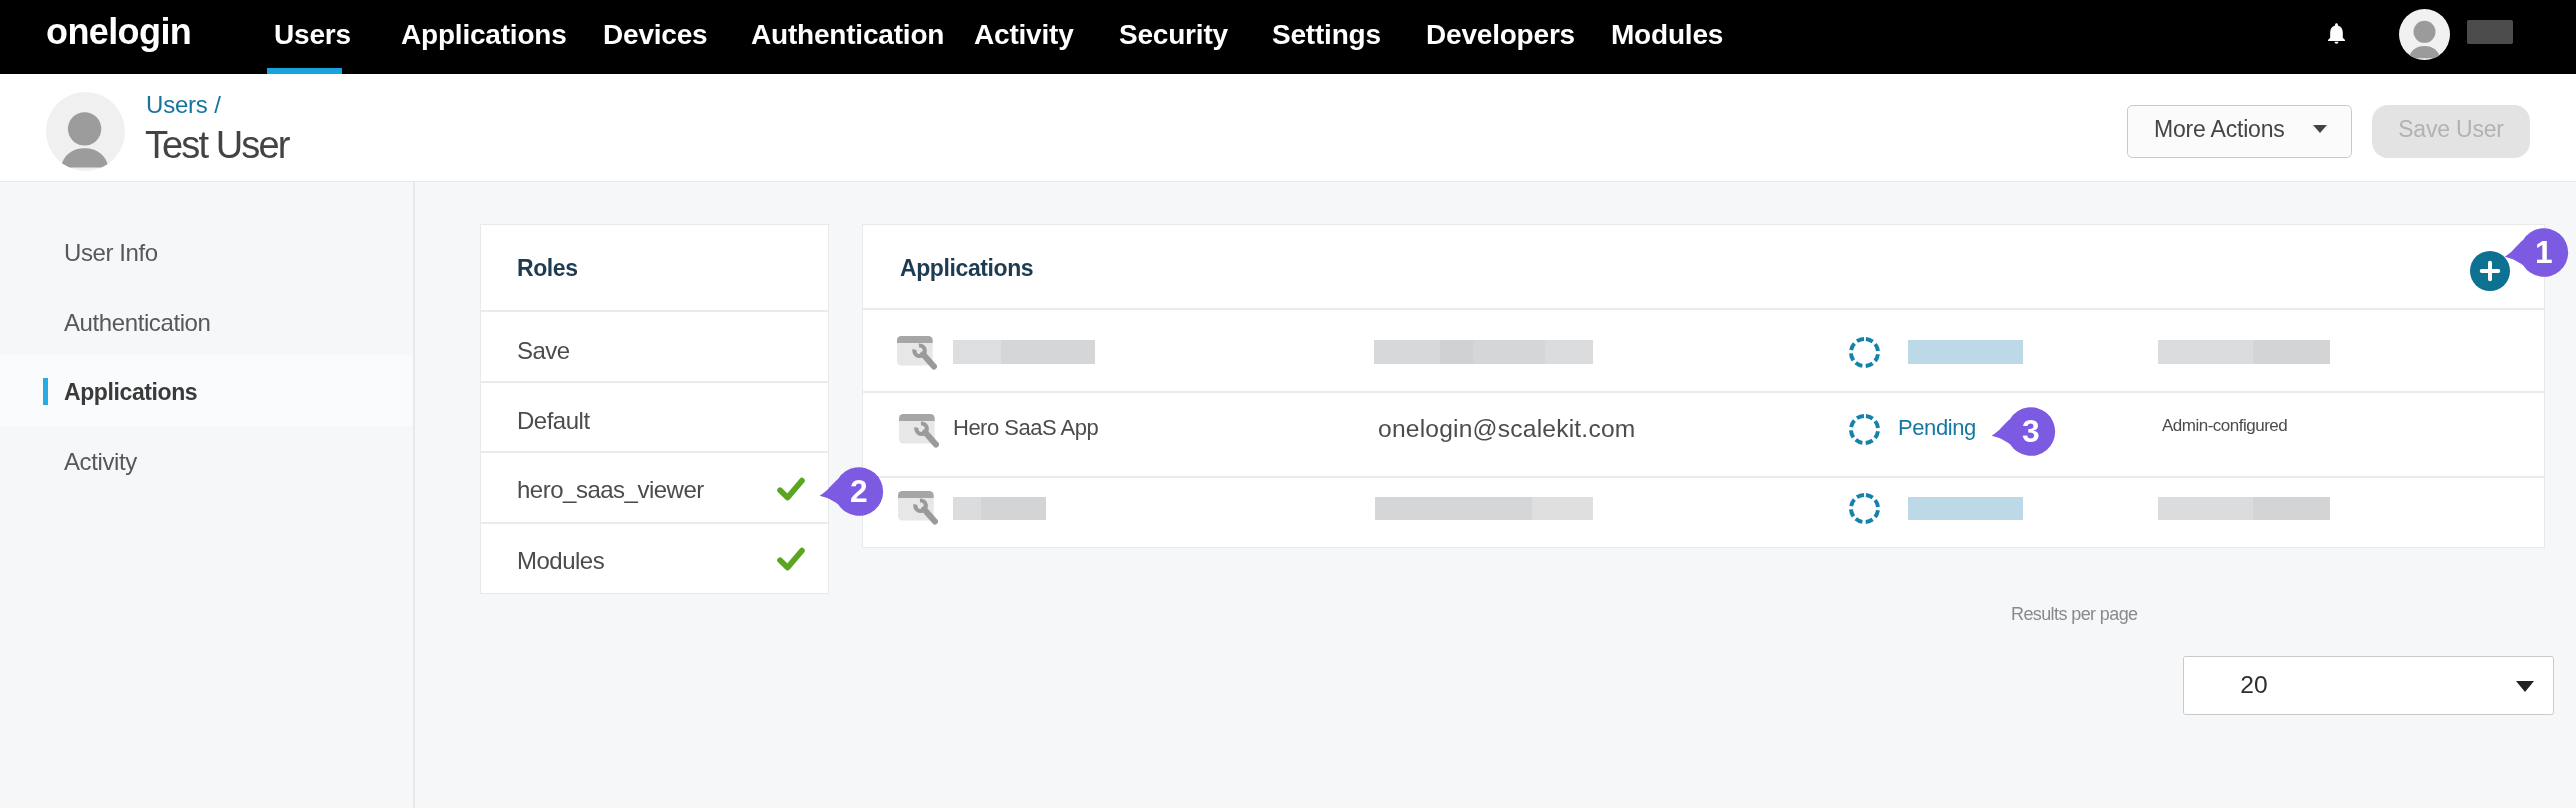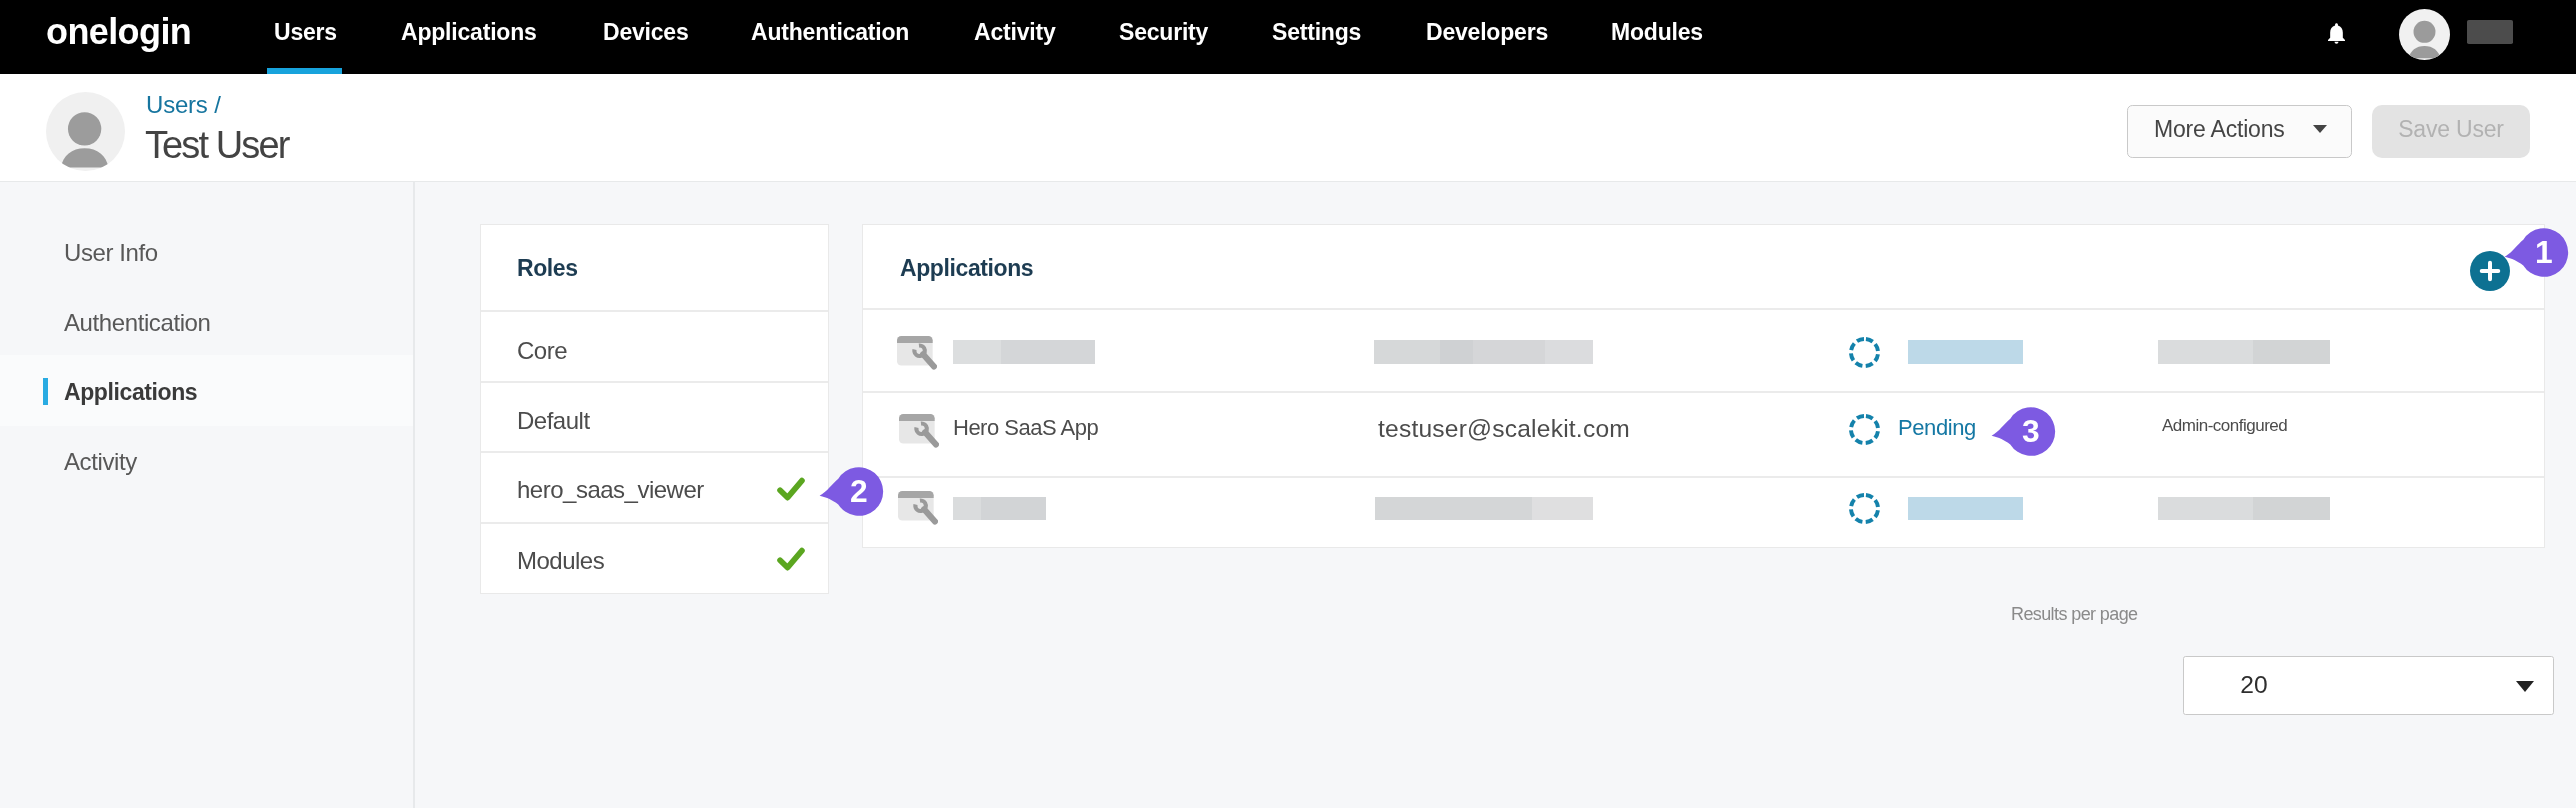--- a/index.html
+++ b/index.html
@@ -3,32 +3,32 @@
 <meta charset="utf-8">
 <style>
   * { margin:0; padding:0; box-sizing:border-box; }
   html,body { width:2576px; height:808px; }
   body { position:relative; font-family:"Liberation Sans",sans-serif; background:#f6f7f9; overflow:hidden; -webkit-font-smoothing:antialiased; }
   .abs { position:absolute; }
 
   
   #nav { position:absolute; left:0; top:0; width:2576px; height:92px; background:#000; }
   .logo { position:absolute; left:46px; top:10.5px; color:#fff; font-size:36px; font-weight:bold; letter-spacing:-0.6px; }
-  .navitem { position:absolute; top:18.5px; color:#fff; font-size:23px; font-weight:bold; letter-spacing:-0.2px; white-space:nowrap; }
+  .navitem { position:absolute; top:18.5px; color:#fff; font-size:28px; font-weight:bold; letter-spacing:-0.2px; white-space:nowrap; }
   #underline { position:absolute; left:267px; top:68px; width:75px; height:6.2px; background:#17a3dc; }
   #navblock { position:absolute; left:2467px; top:20px; width:46px; height:24px; background:#4c4c4c; border-radius:1.8px; }
 
   
   #header { position:absolute; left:0; top:74px; width:2576px; height:108px; background:#fff; border-bottom:1.8px solid #e7e9ea; }
   #crumb { position:absolute; left:146px; top:91px; font-size:24px; color:#16759f; letter-spacing:-0.2px; }
   #title { position:absolute; left:145px; top:124px; font-size:38px; color:#434343; letter-spacing:-1.9px; }
   #btn-more { position:absolute; left:2127px; top:105px; width:225px; height:53px; background:#fbfbfb; border:1.8px solid #c9c9c9; border-radius:5.3px; color:#454545; font-size:23px; letter-spacing:-0.2px; }
   #btn-more .txt { position:absolute; left:26px; top:9.7px; }
   #btn-more .caret { position:absolute; left:185px; top:18.5px; width:0; height:0; border-left:7px solid transparent; border-right:7px solid transparent; border-top:8.8px solid #444; }
-  #btn-save { position:absolute; left:2372px; top:105px; width:158px; height:53px; background:#e3e3e3; border-radius:10px; color:#b2b2b2; font-size:23px; text-align:center; line-height:48px; letter-spacing:-0.2px; }
+  #btn-save { position:absolute; left:2372px; top:105px; width:158px; height:53px; background:#e3e3e3; border-radius:16px; color:#b2b2b2; font-size:23px; text-align:center; line-height:48px; letter-spacing:-0.2px; }
 
   
   #sidebar-line { position:absolute; left:413px; top:182px; width:1.8px; height:626px; background:#e7e9eb; }
   .sideitem { position:absolute; left:64px; font-size:24px; color:#585858; letter-spacing:-0.4px; }
   #side-hl { position:absolute; left:0; top:355px; width:413px; height:71px; background:#fafbfc; }
   #side-bar { position:absolute; left:43px; top:378px; width:5.3px; height:27px; background:#29abe2; }
 
   
   .card { position:absolute; background:#fff; border:1.8px solid #e9e9e9;margin-left:16px; }
   #roles { left:464px; top:224px; width:349px; height:370px; }
@@ -107,21 +107,21 @@
 <div id="side-bar"></div>
 <div id="sidebar-line"></div>
 <span class="sideitem" style="top:239px">User Info</span>
 <span class="sideitem" style="top:309px">Authentication</span>
 <span class="sideitem" style="top:379px; font-weight:bold; color:#3a3a3a; font-size:23px; letter-spacing:-0.4px;">Applications</span>
 <span class="sideitem" style="top:448px">Activity</span>
 
 <div class="card" id="roles">
   <span class="cardtitle" style="left:36px;top:30px">Roles</span>
   <div class="hborder" style="top:85px"></div>
-  <span class="roletext" style="top:112px">Core</span>
+  <span class="roletext" style="top:112px">Save</span>
   <div class="hborder" style="top:156px"></div>
   <span class="roletext" style="top:182px">Default</span>
   <div class="hborder" style="top:226px"></div>
   <span class="roletext" style="top:251px">hero_saas_viewer</span>
   <svg class="check" style="top:252px" width="28" height="24.6" viewBox="0 0 32 28">
       <path d="M3.5 15 L12 23.5 L28.5 4" fill="none" stroke="#5ba620" stroke-width="6.5" stroke-linecap="round" stroke-linejoin="round"></path>
     </svg>
   <div class="hborder" style="top:297px"></div>
   <span class="roletext" style="top:322px">Modules</span>
   <svg class="check" style="top:322px" width="28" height="24.6" viewBox="0 0 32 28">
@@ -153,21 +153,21 @@
   <div class="gblock" style="left:1295px;top:115px;width:172px;background:linear-gradient(90deg,#dadcdd 0 55%,#d2d4d5 55%)"></div>
   <div class="hborder" style="top:166px"></div>
 
   <svg class="abs appicon" style="left:36px;top:187px" width="40" height="37" viewBox="0 0 46 42">
       <rect x="0" y="2" width="41" height="34" rx="5" fill="#e7e7e7"></rect>
       <path d="M0 10 L41 10 L41 7 a5 5 0 0 0 -5 -5 L5 2 a5 5 0 0 0 -5 5 Z" fill="#a6a6a6"></path>
       <circle cx="26" cy="19" r="6" fill="none" stroke="#9a9a9a" stroke-width="4.8" stroke-dasharray="29.7 8" transform="rotate(-97 26 19)"></circle>
       <line x1="30" y1="23" x2="42.5" y2="37" stroke="#9a9a9a" stroke-width="7" stroke-linecap="round"></line>
     </svg>
   <span class="celltext" style="left:90px;letter-spacing:-0.5px;">Hero SaaS App</span>
-  <span class="celltext" style="left:515px;font-size:24.6px;top:190px;letter-spacing:0.2px;">testuser@scalekit.com</span>
+  <span class="celltext" style="left:515px;font-size:24.6px;top:190px;letter-spacing:0.2px;">onelogin@scalekit.com</span>
   <svg class="abs dashc" style="left:984px;top:187px" width="35" height="35" viewBox="0 0 40 40">
       <circle cx="20" cy="20" r="15.5" fill="none" stroke="#1482ab" stroke-width="4.5" stroke-dasharray="8.4 3.9" transform="rotate(-84 20 20)"></circle>
     </svg>
   <span class="celltext" style="left:1035px;color:#1578a4;letter-spacing:-0.4px;">Pending</span>
   <span class="celltext" style="left:1299px;font-size:17px;top:191px;letter-spacing:-0.5px;">Admin-configured</span>
   <div class="hborder" style="top:251px"></div>
 
   <svg class="abs appicon" style="left:35px;top:264px" width="40" height="37" viewBox="0 0 46 42">
       <rect x="0" y="2" width="41" height="34" rx="5" fill="#e7e7e7"></rect>
       <path d="M0 10 L41 10 L41 7 a5 5 0 0 0 -5 -5 L5 2 a5 5 0 0 0 -5 5 Z" fill="#a6a6a6"></path>

